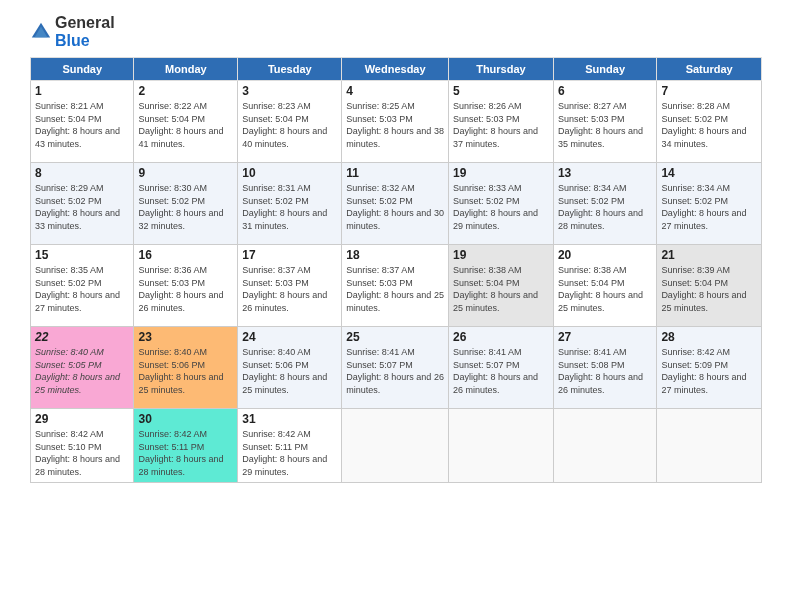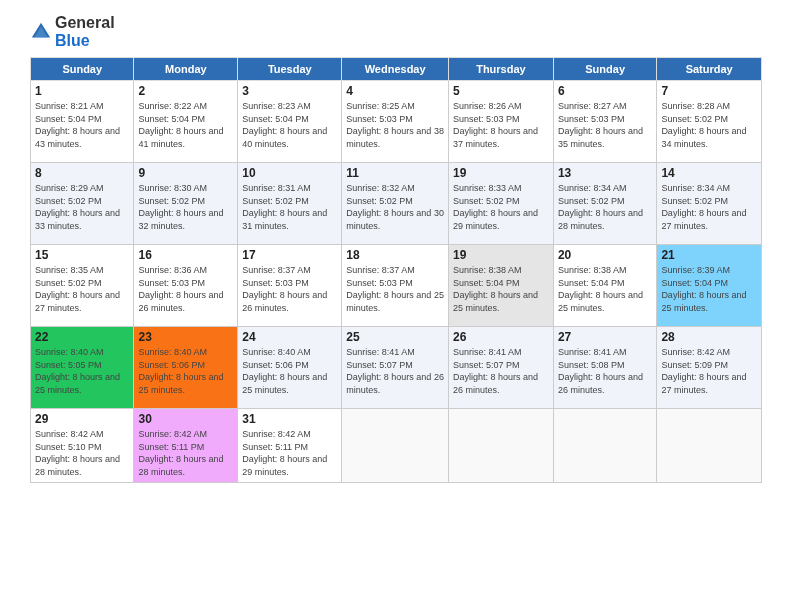--- a/index.html
+++ b/index.html
@@ -207,31 +207,31 @@
             <div class="day-info">Sunrise: 8:37 AM<br>Sunset: 5:03 PM<br>Daylight: 8 hours and 25 minutes.</div>
           </td>
           <td style="background: #e5e5e5; margin-left: 33px;">
             <span class="day-num">19</span>
             <div class="day-info">Sunrise: 8:38 AM<br>Sunset: 5:04 PM<br>Daylight: 8 hours and 25 minutes.</div>
           </td>
           <td style="background: rgb(255, 255, 255);">
             <span class="day-num">20</span>
             <div class="day-info">Sunrise: 8:38 AM<br>Sunset: 5:04 PM<br>Daylight: 8 hours and 25 minutes.</div>
           </td>
-          <td style="background: #7dd3fc; margin-left: 46px;">
+          <td style="background: #e5e5e5; margin-left: 46px;">
             <span class="day-num">21</span>
             <div class="day-info">Sunrise: 8:39 AM<br>Sunset: 5:04 PM<br>Daylight: 8 hours and 25 minutes.</div>
           </td>
         </tr>
         <tr style="background: rgb(240, 244, 250);">
-          <td style="background: #22c55e;">
+          <td style="background: #f9a8d4; font-style: italic;">
             <span class="day-num">22</span>
             <div class="day-info">Sunrise: 8:40 AM<br>Sunset: 5:05 PM<br>Daylight: 8 hours and 25 minutes.</div>
           </td>
-          <td style="background: #f97316;">
+          <td style="background: #fdba74;">
             <span class="day-num">23</span>
             <div class="day-info">Sunrise: 8:40 AM<br>Sunset: 5:06 PM<br>Daylight: 8 hours and 25 minutes.</div>
           </td>
           <td style="background: rgb(240, 244, 250); margin-left: 19px;">
             <span class="day-num">24</span>
             <div class="day-info">Sunrise: 8:40 AM<br>Sunset: 5:06 PM<br>Daylight: 8 hours and 25 minutes.</div>
           </td>
           <td style="background: rgb(240, 244, 250);">
             <span class="day-num">25</span>
             <div class="day-info">Sunrise: 8:41 AM<br>Sunset: 5:07 PM<br>Daylight: 8 hours and 26 minutes.</div>
@@ -247,21 +247,21 @@
           <td style="background: rgb(240, 244, 250);">
             <span class="day-num">28</span>
             <div class="day-info">Sunrise: 8:42 AM<br>Sunset: 5:09 PM<br>Daylight: 8 hours and 27 minutes.</div>
           </td>
         </tr>
         <tr style="background: rgb(255, 255, 255);">
           <td style="background: rgb(255, 255, 255);">
             <span class="day-num">29</span>
             <div class="day-info">Sunrise: 8:42 AM<br>Sunset: 5:10 PM<br>Daylight: 8 hours and 28 minutes.</div>
           </td>
-          <td style="background: #f0abfc;">
+          <td style="background: #5eead4;">
             <span class="day-num">30</span>
             <div class="day-info">Sunrise: 8:42 AM<br>Sunset: 5:11 PM<br>Daylight: 8 hours and 28 minutes.</div>
           </td>
           <td style="background: rgb(255, 255, 255);">
             <span class="day-num">31</span>
             <div class="day-info">Sunrise: 8:42 AM<br>Sunset: 5:11 PM<br>Daylight: 8 hours and 29 minutes.</div>
           </td>
           <td class="empty-cell" style="background: rgb(249, 249, 249);"></td>
           <td class="empty-cell" style="background: rgb(249, 249, 249);"></td>
           <td class="empty-cell" style="background: rgb(249, 249, 249);"></td>

